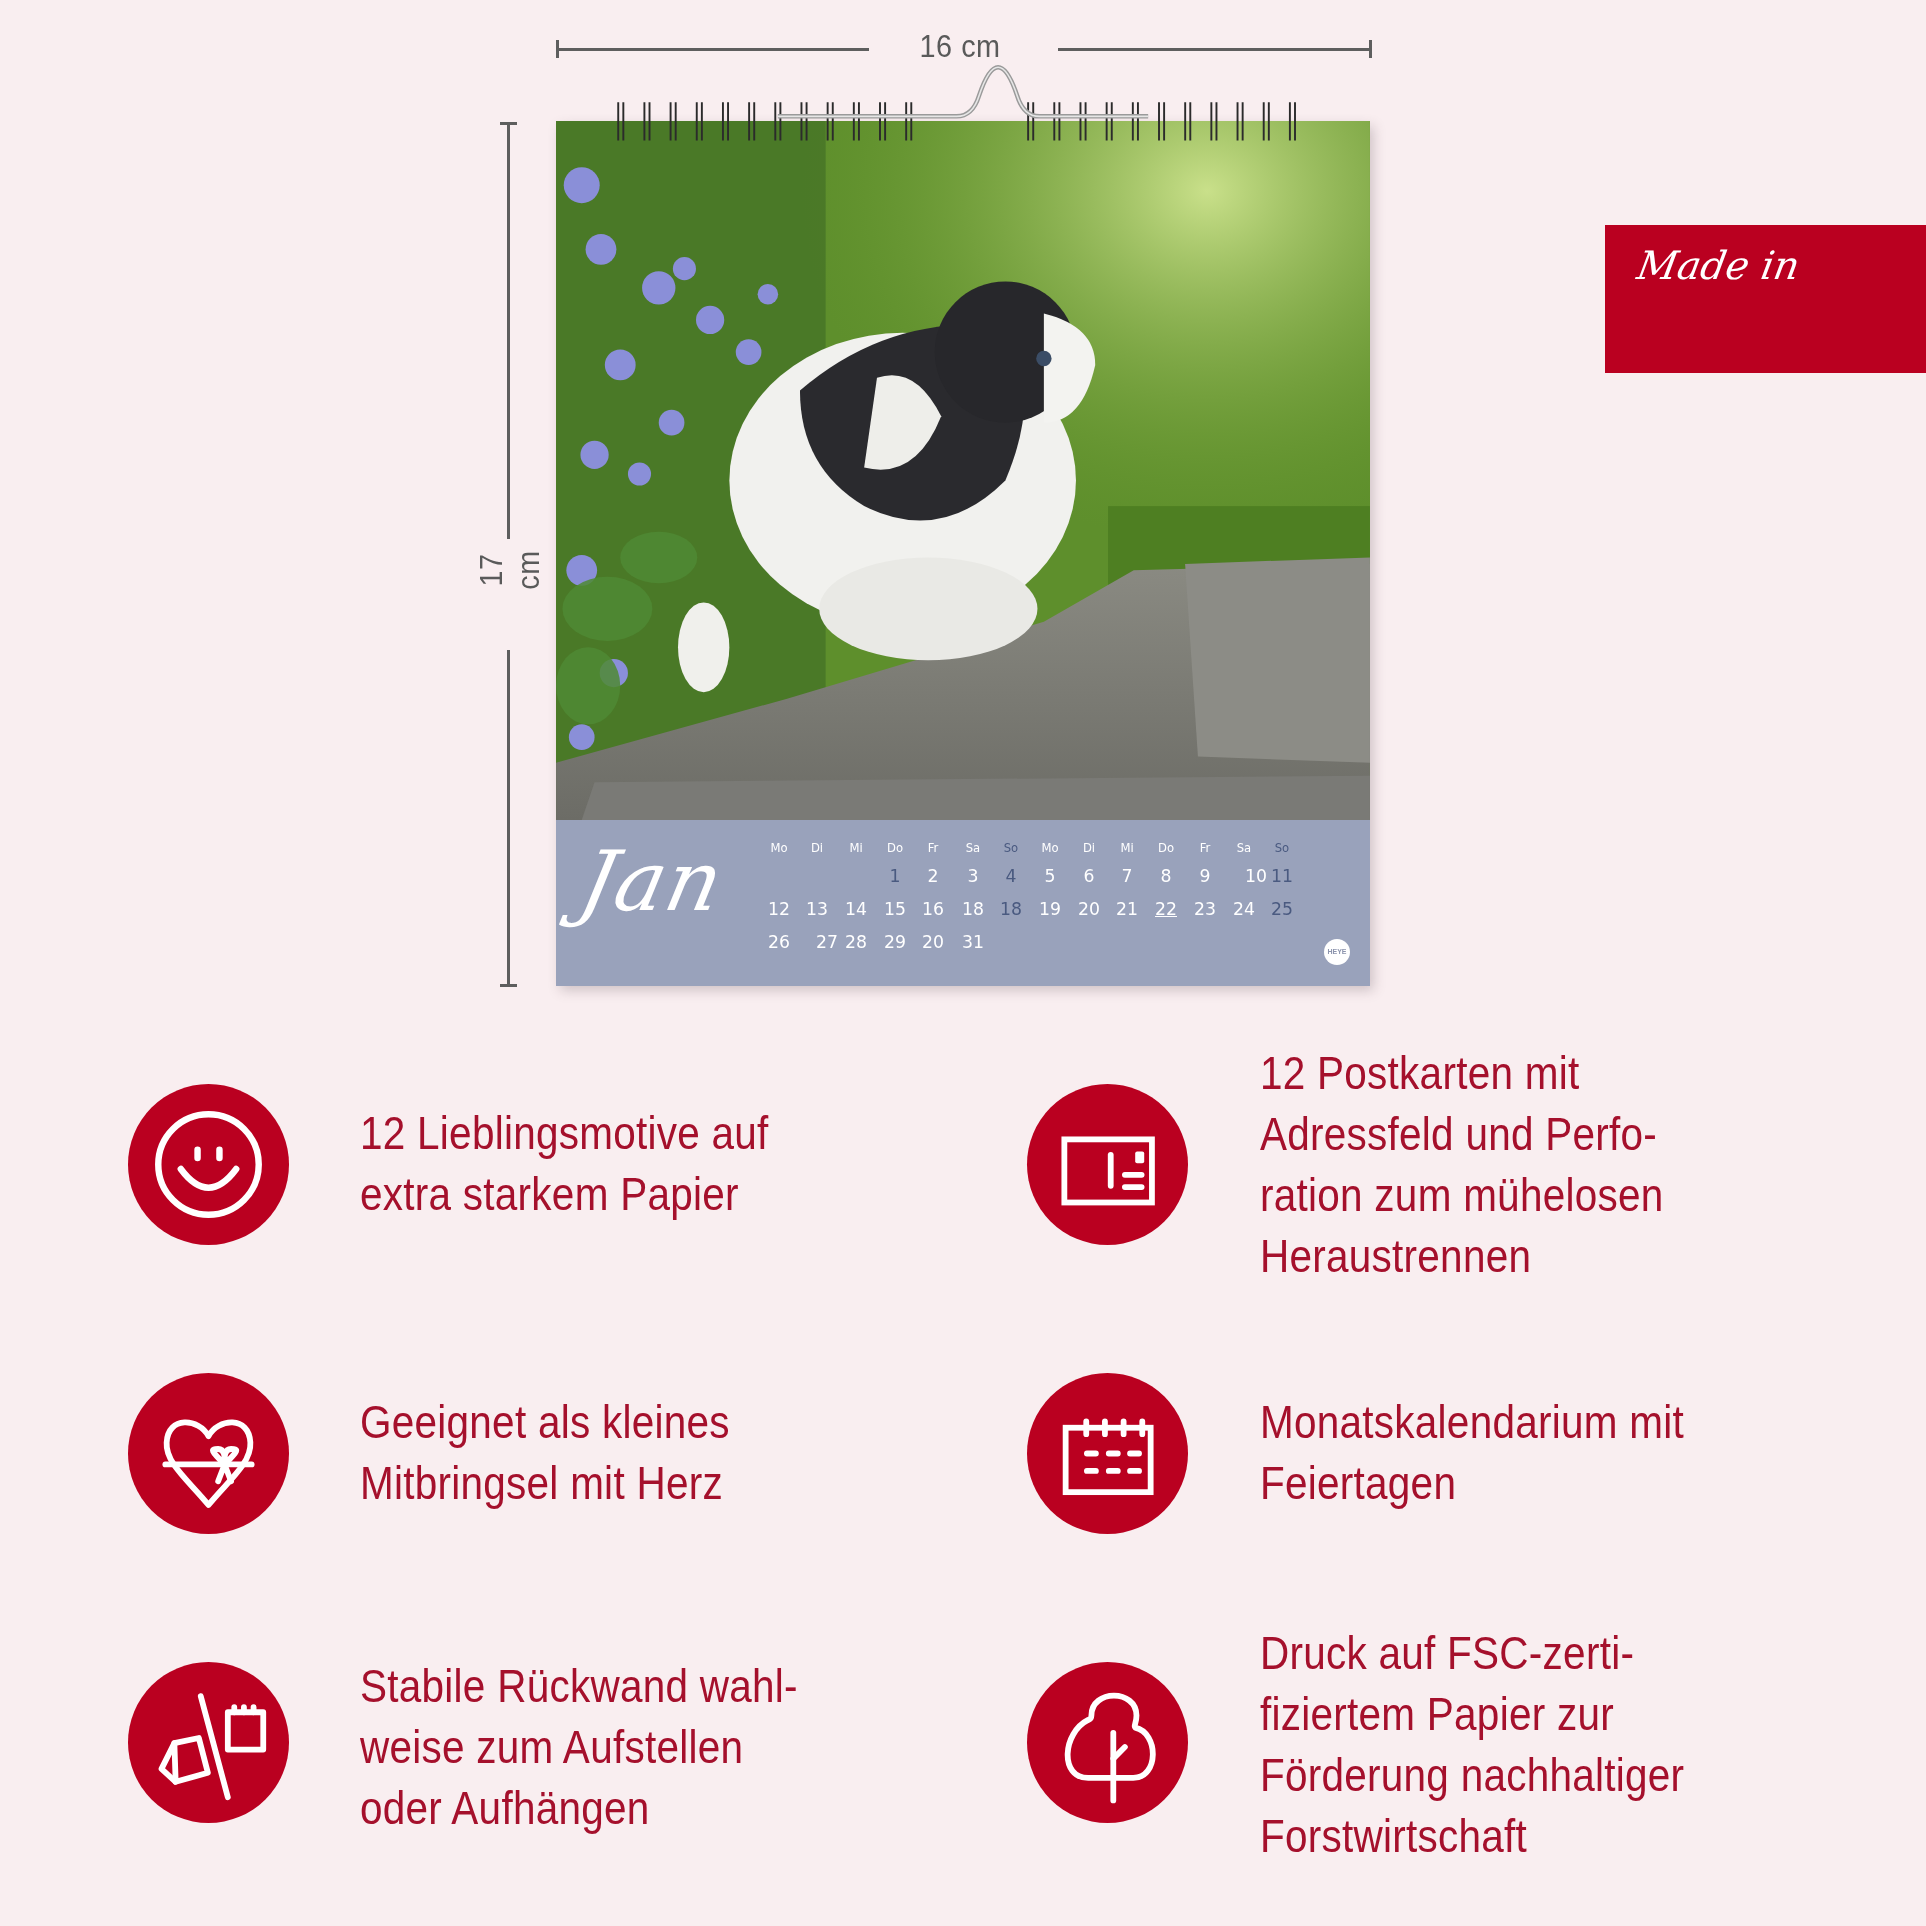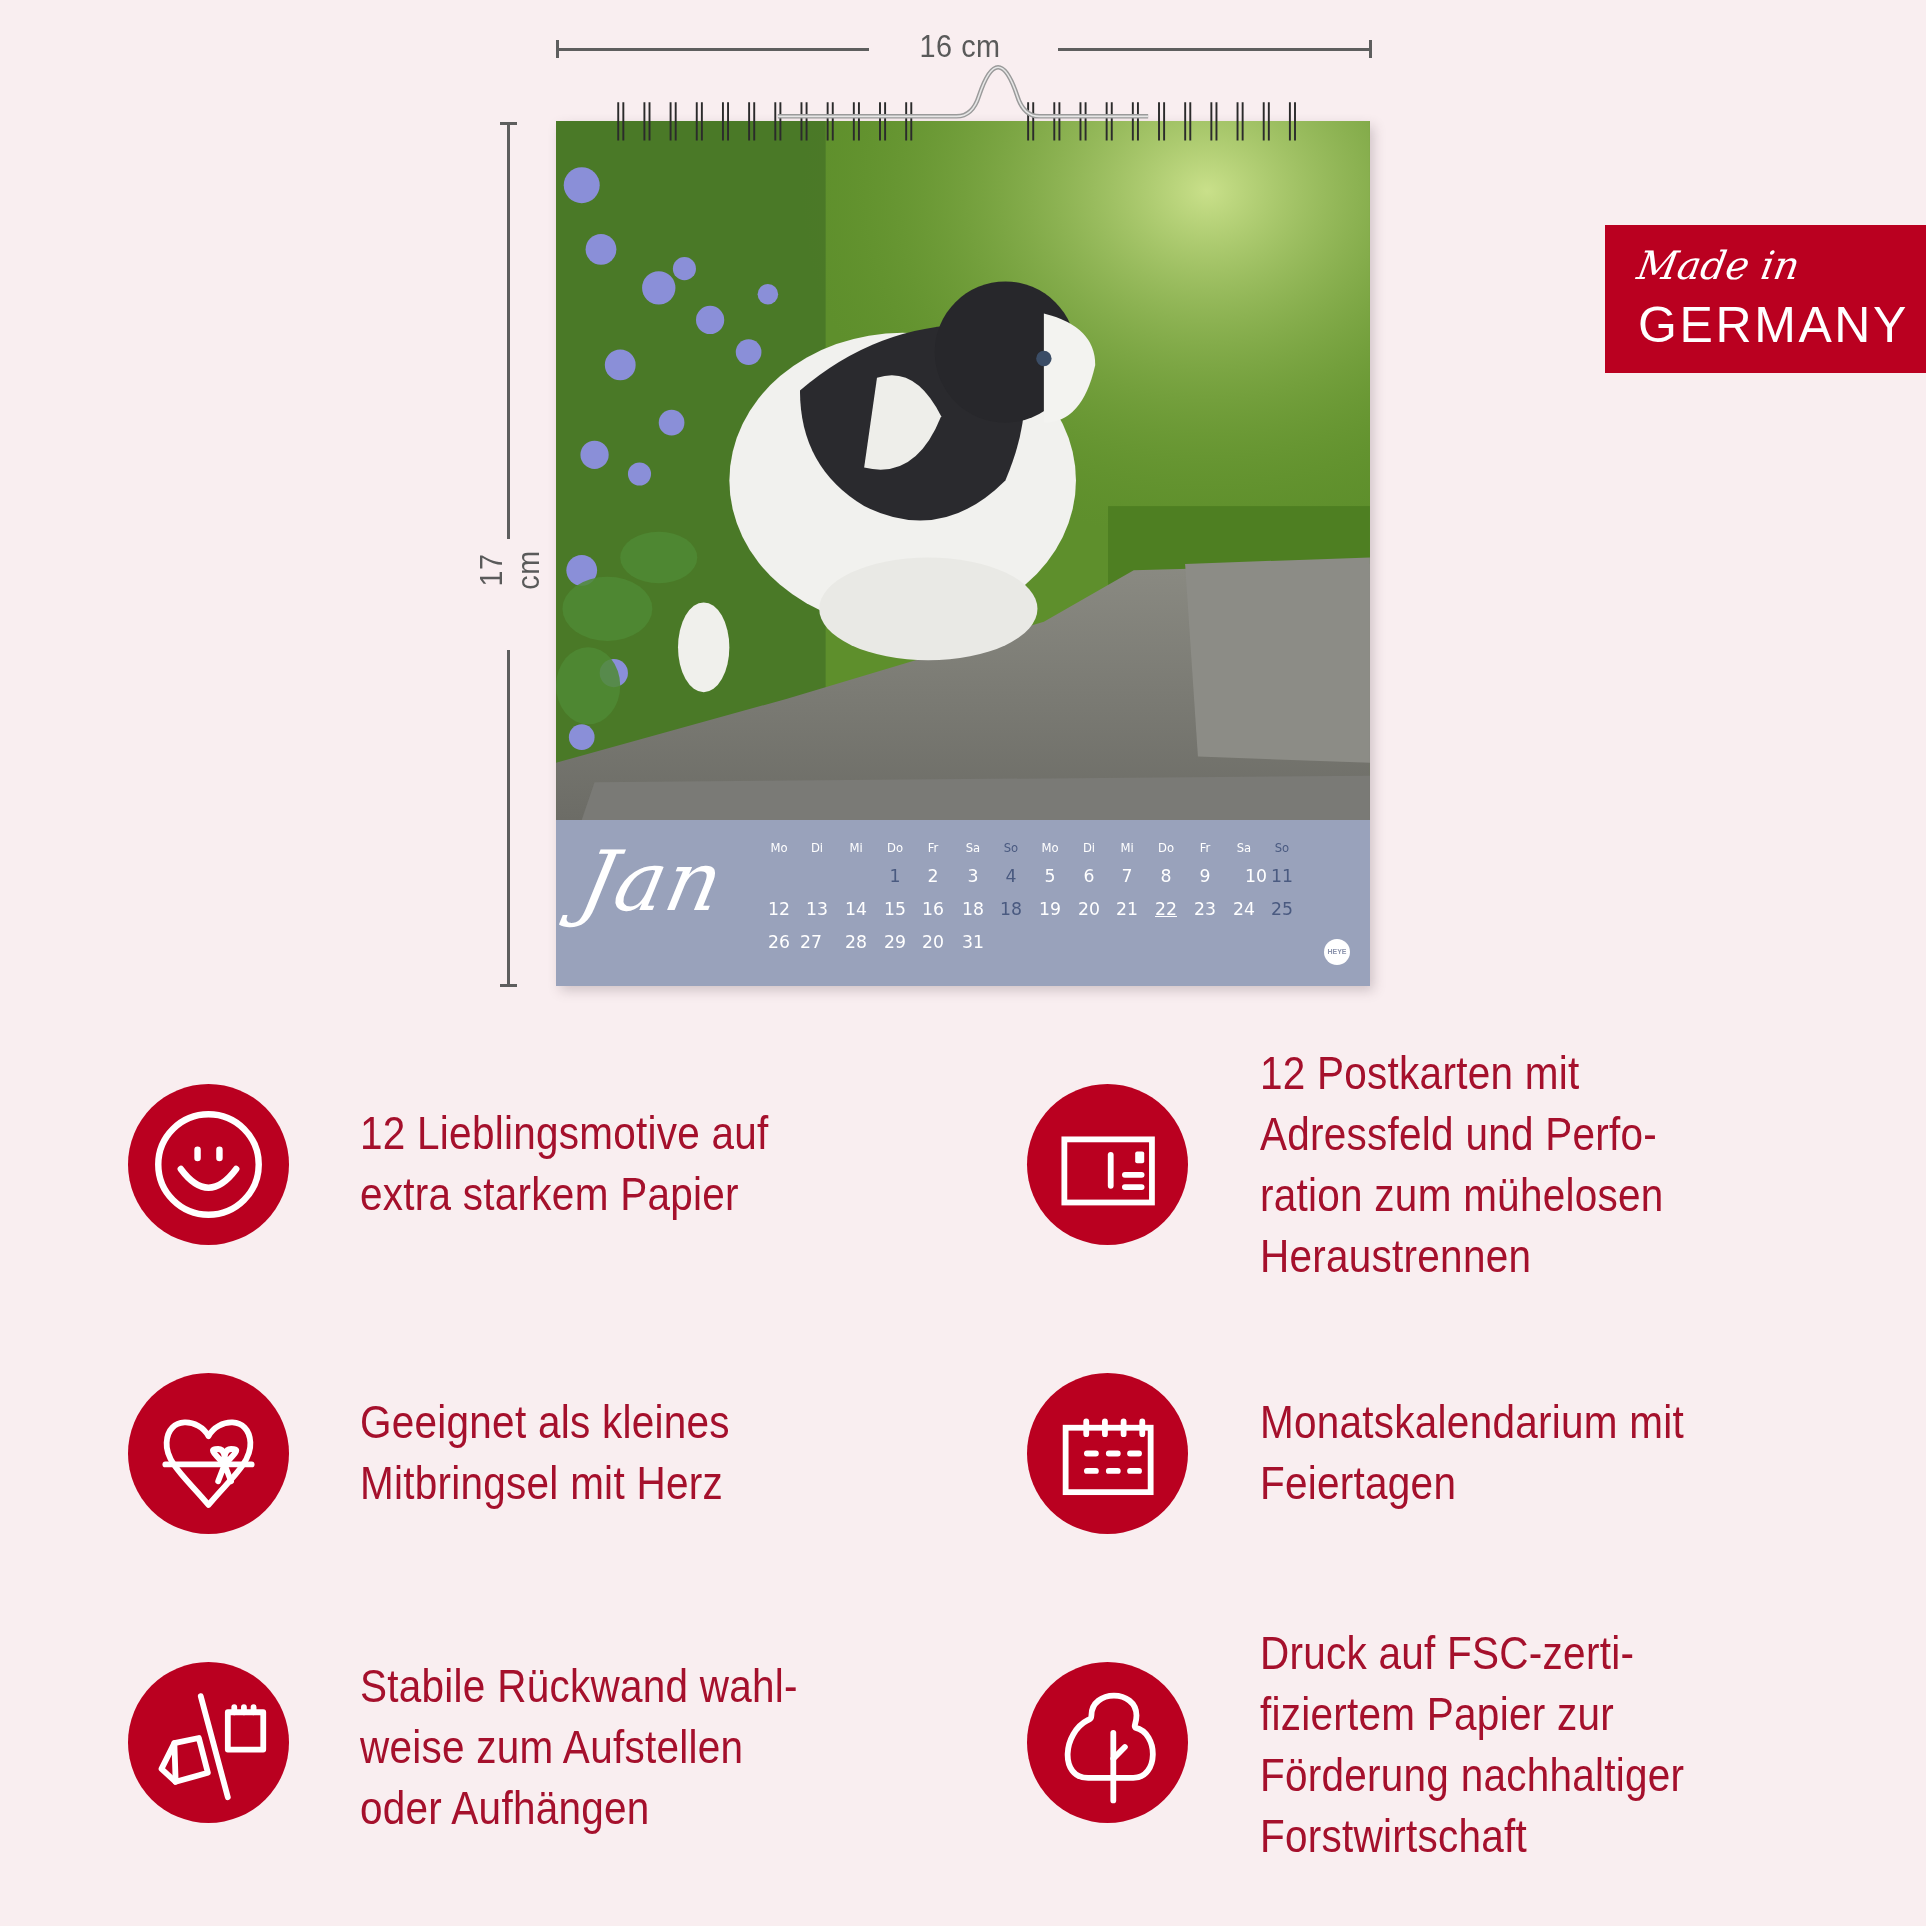--- a/index.html
+++ b/index.html
@@ -198,21 +198,21 @@
       <div class="day" style="left:517px;top:79px;">20</div>
       <div class="day" style="left:555px;top:79px;">21</div>
       <div class="day" style="left:594px;top:79px;text-decoration:underline;">22</div>
       <div class="day" style="left:633px;top:79px;">23</div>
       <div class="day" style="left:672px;top:79px;">24</div>
       <div class="day sun" style="left:710px;top:79px;">25</div>
     </div>
 
     <div>
       <div class="day" style="left:207px;top:112px;">26</div>
-      <div class="day" style="left:239px;top:112px;">27</div>
+      <div class="day" style="left:255px;top:112px;">27</div>
       <div class="day" style="left:284px;top:112px;">28</div>
       <div class="day" style="left:323px;top:112px;">29</div>
       <div class="day" style="left:361px;top:112px;">20</div>
       <div class="day" style="left:401px;top:112px;">31</div>
     </div>
 
     <div class="heye">HEYE</div>
   </div>
 </div>
 
@@ -246,21 +246,20 @@
         <path d="M 1021 60 V 120 M 1029 60 V 120"></path>
       <path d="M 1062 60 V 120 M 1070 60 V 120"></path>
     </g>
   </g>
   <path d="M 260 82 H 540 Q 565 82 575 50 Q 590 5 605 5 Q 620 5 635 50 Q 645 82 670 82 H 840" stroke="#9a9a9a" stroke-width="7" fill="none"></path>
   <path d="M 260 82 H 540 Q 565 82 575 50 Q 590 5 605 5 Q 620 5 635 50 Q 645 82 670 82 H 840" stroke="#e6e6e6" stroke-width="2.5" fill="none"></path>
 </svg>
 
 <div class="badge">
   <div class="badge-script">Made in</div>
-  <div class="badge-main">GERMANY</div>
 </div>
 
 <div>
   <div class="feat-icon" style="left:128px;top:1084px;">
     <svg viewBox="0 0 250 250">
         <g stroke="#fff" stroke-width="10" fill="none" stroke-linecap="round">
       <circle cx="125" cy="125" r="78"></circle>
       <path d="M 108 102 V 115 M 142 102 V 115"></path>
       <path d="M 82 132 Q 125 190 168 132"></path>
     </g>

